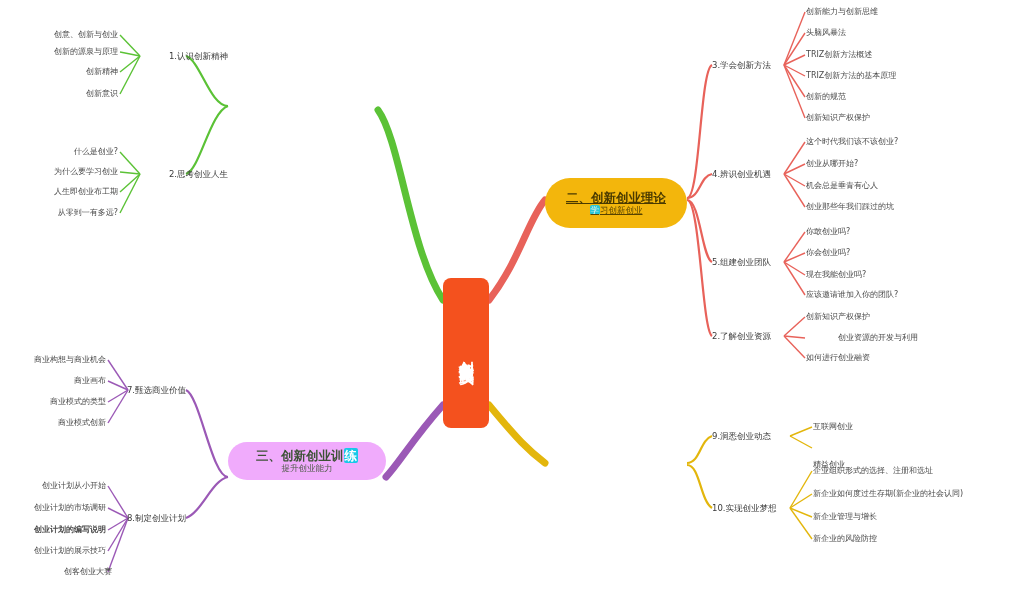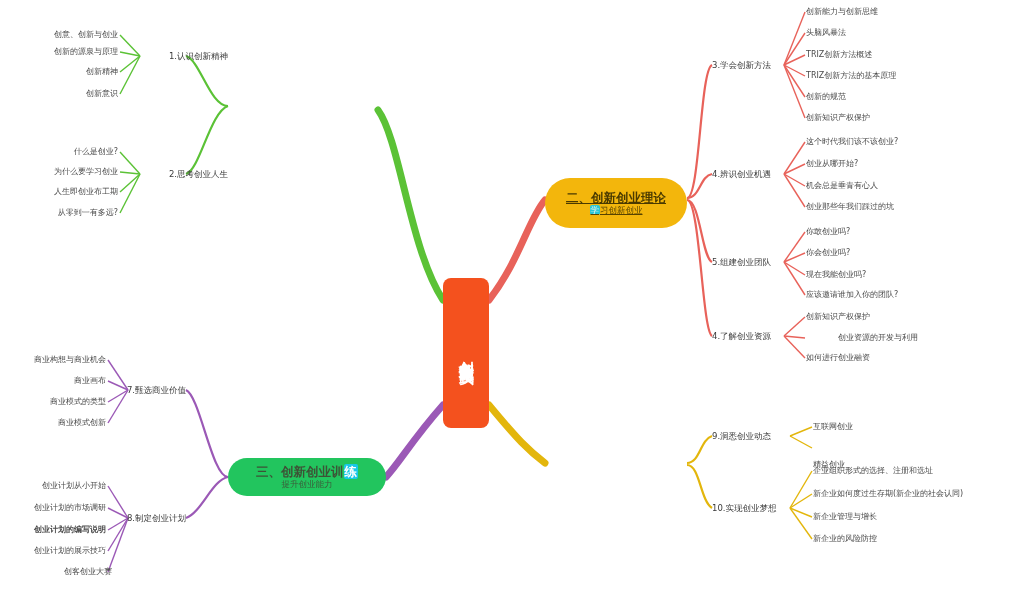--- a/index.html
+++ b/index.html
@@ -46,21 +46,21 @@
     justify-content:center;
     padding:3px 14px;
     white-space:nowrap;
   }
   .pill .l1{font-size:12.5px;font-weight:bold;line-height:1.25;}
   .pill .l2{font-size:8.5px;line-height:1.3;opacity:.92;}
   .hl{background:#18C8E8;color:#ffffff;padding:0 1px;border-radius:2px;}
 
   .pill-1{left:228px;top:86px;width:152px;height:40px;background:#EC4B7E;color:#ffffff;}
   .pill-2{left:545px;top:178px;width:142px;height:50px;background:#F3B60C;color:#4a3a00;text-decoration:underline;}
-  .pill-3{left:228px;top:458px;width:158px;height:38px;background:#22c55e;color:#3d5236;}
+  .pill-3{left:228px;top:442px;width:158px;height:38px;background:#f0abfc;color:#3d5236;}
   .pill-4{left:545px;top:443px;width:142px;height:40px;background:#A855C6;color:#ffffff;}
 
   
   .sub{
     position:absolute;
     font-size:8.5px;
     color:#3a3a3a;
     white-space:nowrap;
     line-height:1;
   }
@@ -195,21 +195,21 @@
   <div class="leaf r" style="left:806px;top:160px;">创业从哪开始?</div>
   <div class="leaf r" style="left:806px;top:182px;">机会总是垂青有心人</div>
   <div class="leaf r" style="left:806px;top:203px;">创业那些年我们踩过的坑</div>
 
   <div class="sub r" style="left:712px;top:258px;">5.组建创业团队</div>
   <div class="leaf r" style="left:806px;top:228px;">你敢创业吗?</div>
   <div class="leaf r" style="left:806px;top:249px;">你会创业吗?</div>
   <div class="leaf r" style="left:806px;top:271px;">现在我能创业吗?</div>
   <div class="leaf r" style="left:806px;top:291px;">应该邀请谁加入你的团队?</div>
 
-  <div class="sub r" style="left:712px;top:332px;">4.了解创业资源</div>
+  <div class="sub r" style="left:712px;top:332px;">2.了解创业资源</div>
   <div class="leaf r" style="left:806px;top:313px;">创新知识产权保护</div>
   <div class="leaf r" style="left:806px;top:334px;margin-left:32px;">创业资源的开发与利用</div>
   <div class="leaf r" style="left:806px;top:354px;">如何进行创业融资</div>
 
   <div class="pill pill-3">
     <div class="l1">
       <span>三、创新创业训</span><span class="hl">练</span>
     </div>
     <div class="l2">提升创业能力</div>
   </div>

